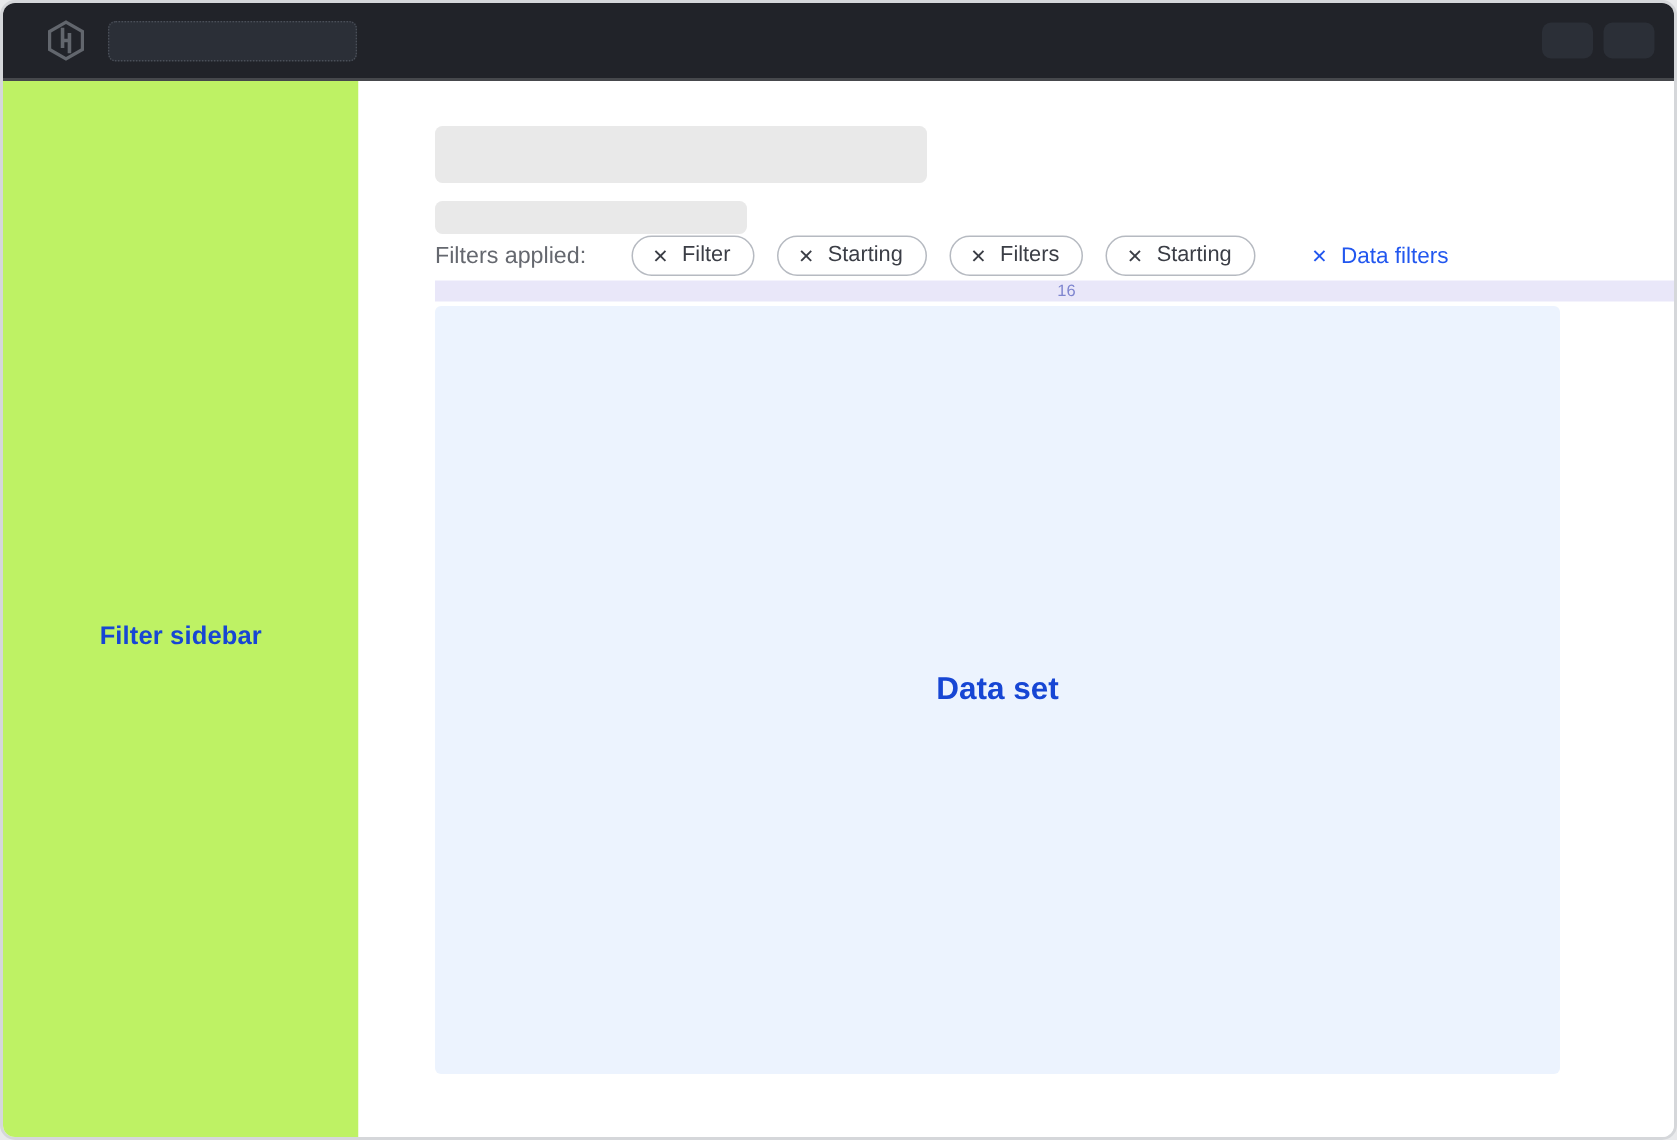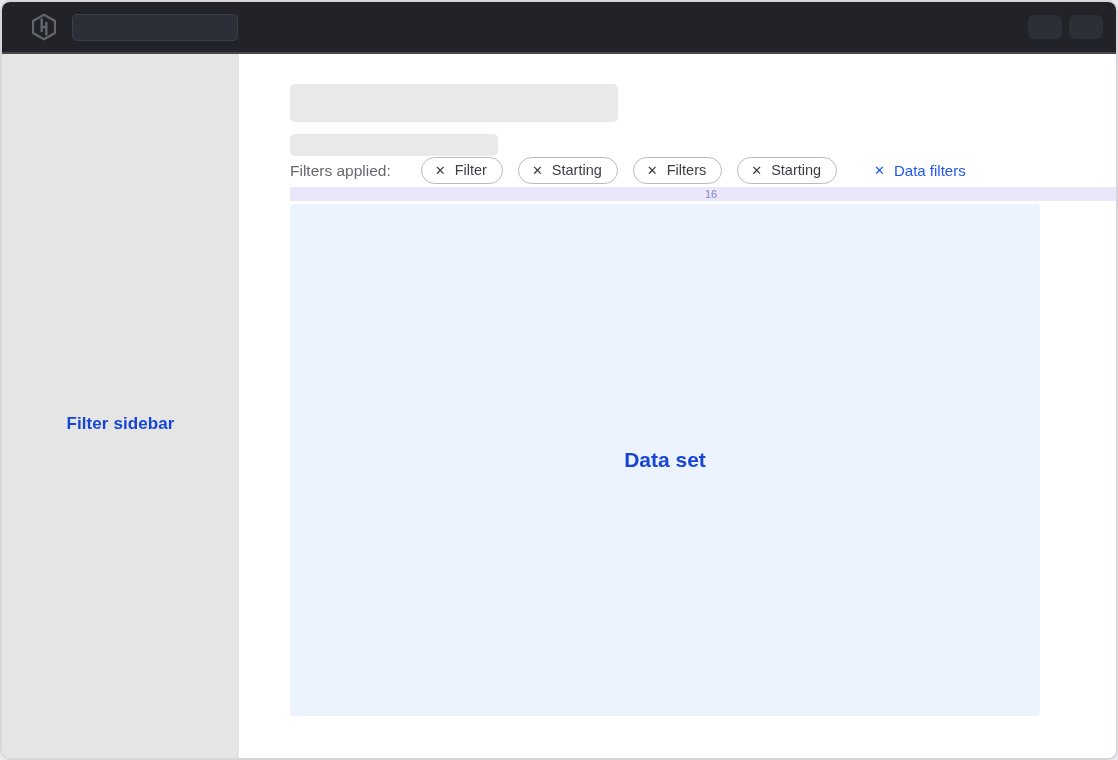--- a/index.html
+++ b/index.html
@@ -42,21 +42,21 @@
   .nav-btn-skeleton {
     width: 34px; height: 24px;
     background: #2b2f37;
     border-radius: 6px;
   }
   .nav-btn-skeleton + .nav-btn-skeleton { margin-left: 7px; }
   
   .app-body { flex: 1; display: flex; min-height: 0; }
   .sidebar {
     flex: 0 0 237px;
-    background: #e5e5e5;
+    background: #bef264;
     display: flex;
     justify-content: center;
     align-items: center;
     padding-top: 36px;
   }
   .sidebar-label {
     font-size: 17px;
     font-weight: 700;
     color: #1746d4;
     letter-spacing: 0.1px;

